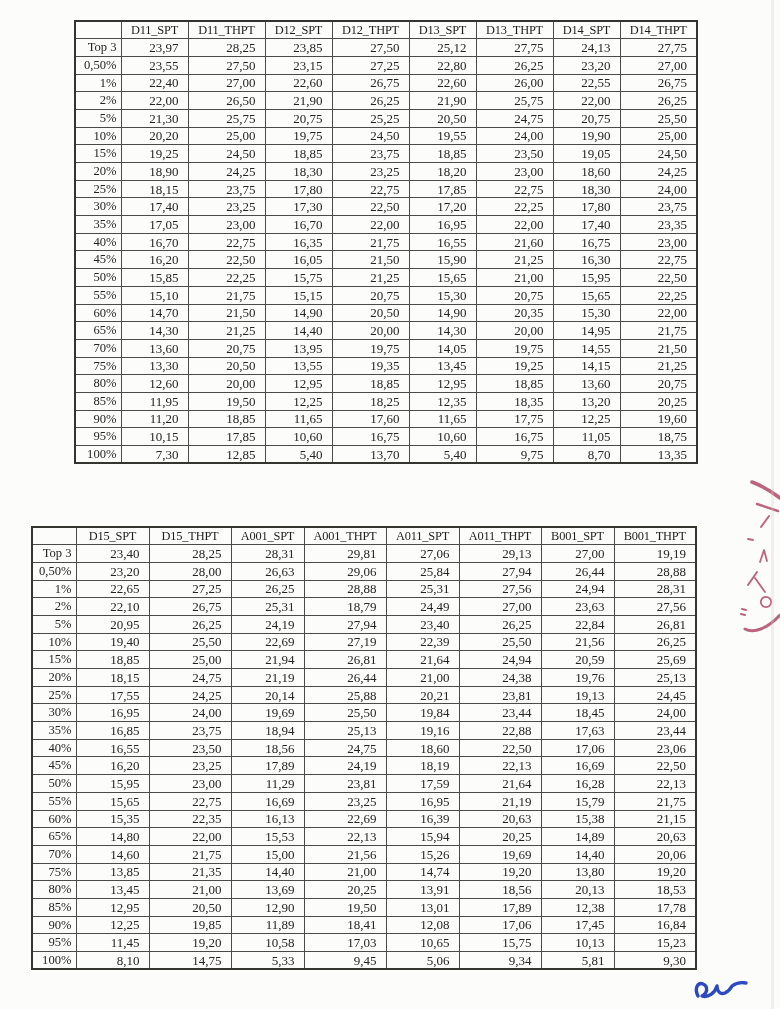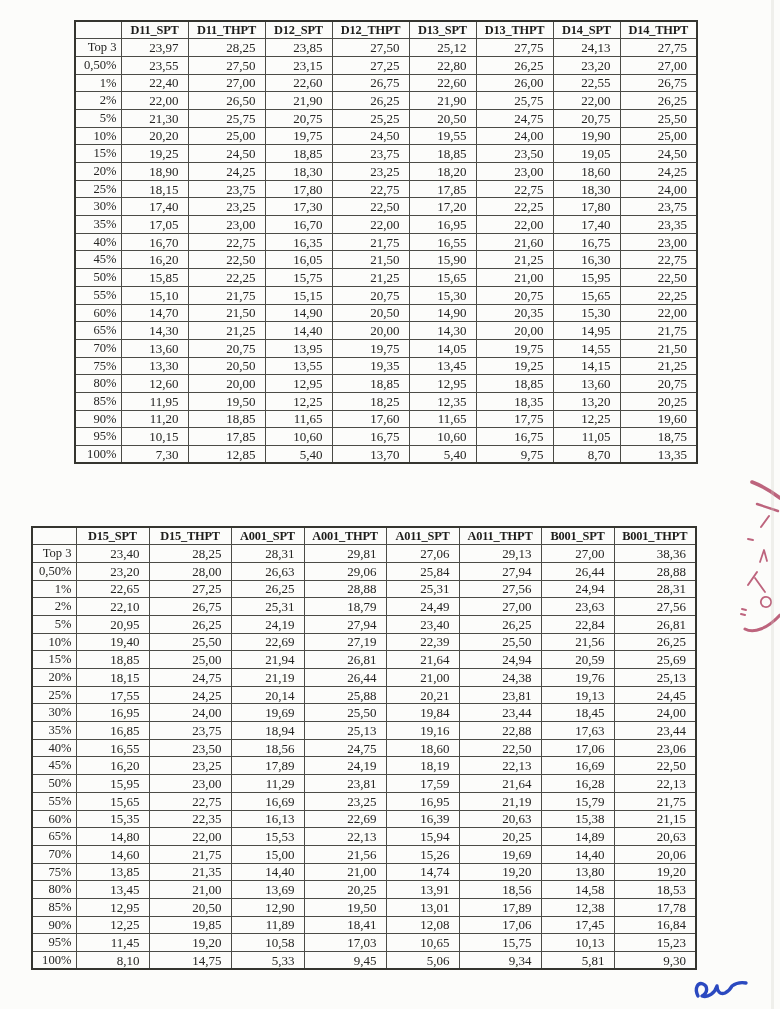--- a/index.html
+++ b/index.html
@@ -25,21 +25,21 @@
     border: 1px solid #4b4b46;
     height: 17.7px;
     padding: 0 4px;
     font-size: 13px;
     line-height: 1;
     color: #242422;
     white-space: nowrap;
     overflow: hidden;
   }
   .scan-table th {
-    font-weight: bold;
+    font-weight: normal;
     font-size: 12.4px;
     letter-spacing: -0.2px;
     color: #1d1d1b;
   }
   .scan-table td.label { text-align: right; font-size: 12.6px; }
   .scan-table td.value { text-align: right; padding-right: 9px; }
 
   #table1 { left: 74px; top: 20px; width: 622px; }
   #table2 { left: 31px; top: 526px; width: 664px; }
 
@@ -365,21 +365,21 @@
       <tbody>
         <tr>
           <td class="label">Top 3</td>
           <td class="value">23,40</td>
           <td class="value">28,25</td>
           <td class="value">28,31</td>
           <td class="value">29,81</td>
           <td class="value">27,06</td>
           <td class="value">29,13</td>
           <td class="value">27,00</td>
-          <td class="value">38,36</td>
+          <td class="value">19,19</td>
         </tr>
         <tr>
           <td class="label">0,50%</td>
           <td class="value">23,20</td>
           <td class="value">28,00</td>
           <td class="value">26,63</td>
           <td class="value">29,06</td>
           <td class="value">25,84</td>
           <td class="value">27,94</td>
           <td class="value">26,44</td>
@@ -573,21 +573,21 @@
           <td class="value">19,20</td>
         </tr>
         <tr>
           <td class="label">80%</td>
           <td class="value">13,45</td>
           <td class="value">21,00</td>
           <td class="value">13,69</td>
           <td class="value">20,25</td>
           <td class="value">13,91</td>
           <td class="value">18,56</td>
-          <td class="value">14,58</td>
+          <td class="value">20,13</td>
           <td class="value">18,53</td>
         </tr>
         <tr>
           <td class="label">85%</td>
           <td class="value">12,95</td>
           <td class="value">20,50</td>
           <td class="value">12,90</td>
           <td class="value">19,50</td>
           <td class="value">13,01</td>
           <td class="value">17,89</td>

